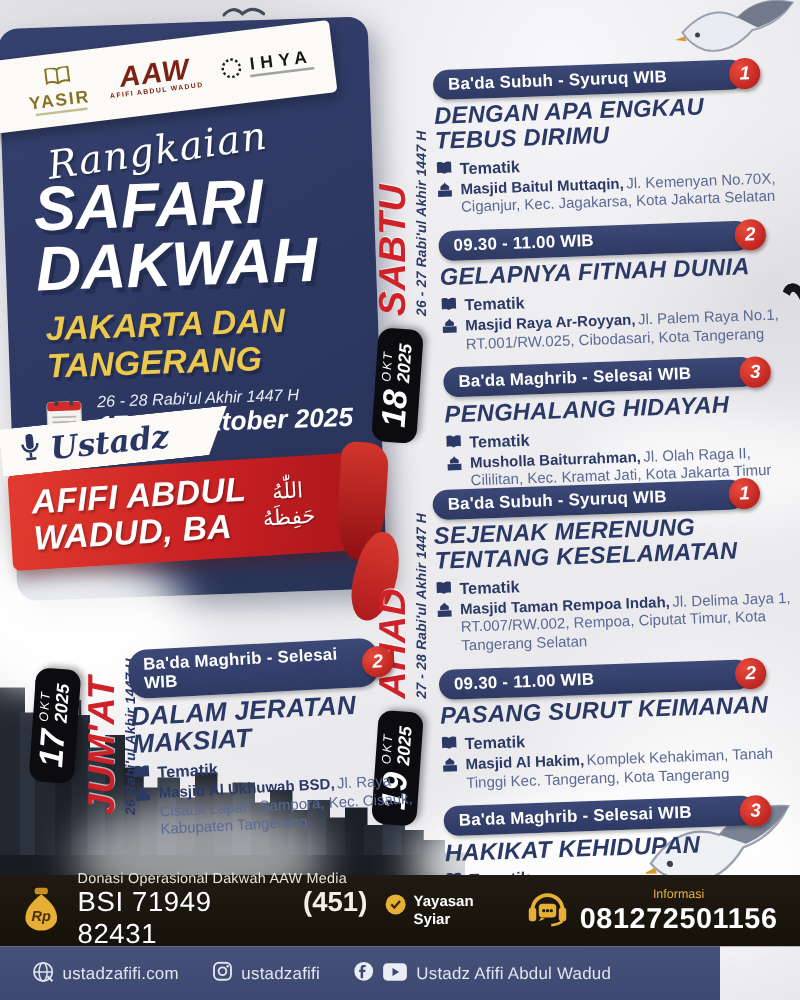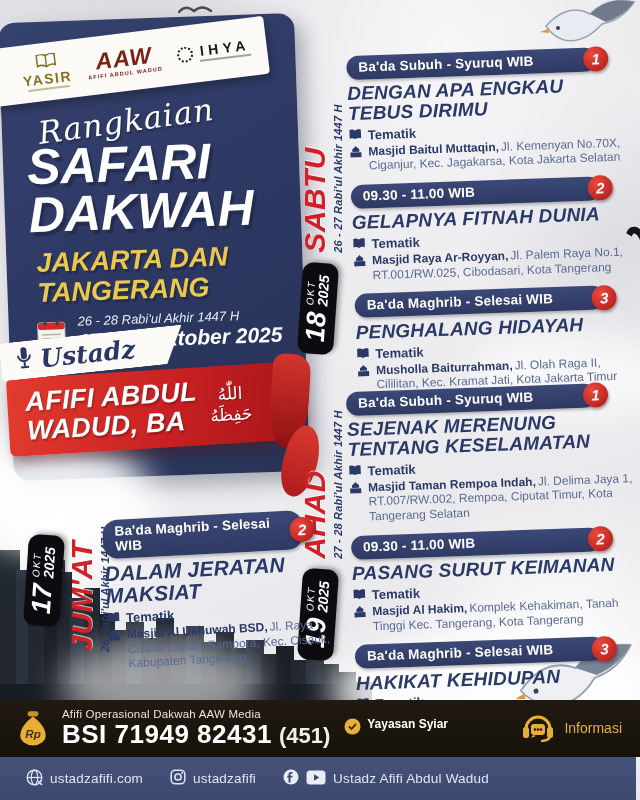--- a/index.html
+++ b/index.html
@@ -130,31 +130,31 @@
     border:7px solid #15151a;border-radius:50%;border-left-color:transparent;
     border-bottom-color:transparent;transform:rotate(-15deg);}
 
   
   .donation{position:absolute;left:0;top:700px;width:640px;height:57px;z-index:6;
     background:linear-gradient(#201a12,#171209);display:flex;align-items:center;
     gap:10px;padding:0 14px;}
   .don-col{display:flex;flex-direction:column;line-height:1.12;}
   .don-label{color:#e9e4d6;font-size:11.5px;letter-spacing:.2px;}
   .don-acct-row{display:flex;align-items:baseline;gap:7px;}
-  .don-acct{color:#fff;font-weight:bold;font-size:26px;letter-spacing:.5px;}
+  .don-acct{color:#fff;font-weight:normal;font-size:22px;letter-spacing:.5px;}
   .don-code{color:#f2efe6;font-size:22px;font-weight:bold;}
   .foundation{display:flex;align-items:flex-start;gap:6px;margin-left:4px;}
   .foundation-name div{color:#fff;font-weight:bold;font-size:12px;line-height:1.15;}
   .info{display:flex;align-items:center;gap:8px;margin-left:auto;padding-right:4px;}
   .info-col{display:flex;flex-direction:column;line-height:1.05;}
-  .info-label{color:#e6af35;font-size:14px;text-align:center;}
+  .info-label{color:#e6af35;font-size:10px;text-align:center;}
   .info-phone{color:#fff;font-weight:bold;font-size:23px;letter-spacing:.5px;}
 
   
-  .footer{position:absolute;left:0;top:757px;width:636px;height:43px;z-index:6;
+  .footer{position:absolute;left:0;top:757px;width:576px;height:43px;z-index:6;
     background:linear-gradient(#46527a,#3c4870);display:flex;align-items:center;
     gap:27px;padding:0 26px;}
   .f-item{display:flex;align-items:center;gap:7px;color:#e1e5f0;font-size:13.5px;letter-spacing:.2px;}
 </style>
 </head>
 <body>
 
 <div class="poster">
 
   <div class="cloud c1"></div>
@@ -515,21 +515,21 @@
 
   <div class="donation">
     <span>
       <svg width="38" height="38" viewBox="0 0 36 36">
         <rect x="13" y="3" width="10" height="5" rx="2" fill="#c9901f"></rect>
         <path d="M18 8 C10 14 6 20 6 26 a12 9.5 0 0 0 24 0 C30 20 26 14 18 8Z" fill="#e6af35"></path>
         <text x="18" y="28" font-size="11" font-weight="bold" font-style="italic" fill="#4a2f08" text-anchor="middle" font-family="Liberation Sans, sans-serif">Rp</text>
       </svg>
     </span>
     <div class="don-col">
-      <span class="don-label">Afifi Operasional Dakwah AAW Media</span>
+      <span class="don-label">Donasi Operasional Dakwah AAW Media</span>
       <span class="don-acct-row">
         <span class="don-acct">BSI 71949 82431</span>
         <span class="don-code">(451)</span>
       </span>
     </div>
     <div class="foundation">
       <span>
         <svg width="17" height="17" viewBox="0 0 17 17">
           <circle cx="8.5" cy="8.5" r="8" fill="#e6af35"></circle>
           <path d="M5 8.5 L7.5 11 L12 5.8" stroke="#3a2a05" stroke-width="1.8" fill="none"></path>
@@ -548,20 +548,21 @@
           <rect x="11" y="13" width="14" height="11" rx="3" fill="#e6af35"></rect>
           <circle cx="15" cy="18.5" r="1.3" fill="#2a1c05"></circle>
           <circle cx="18" cy="18.5" r="1.3" fill="#2a1c05"></circle>
           <circle cx="21" cy="18.5" r="1.3" fill="#2a1c05"></circle>
           <path d="M13 24 l-2 3 l5 -2Z" fill="#e6af35"></path>
           <path d="M30 27 q-4 3 -9 3" fill="none" stroke="#e6af35" stroke-width="2.2"></path>
         </svg>
       </span>
       <div class="info-col">
         <span class="info-label">Informasi</span>
+        <span class="info-phone">081272501156</span>
       </div>
     </div>
   </div>
 
   <div class="footer">
     <div class="f-item">
       <span>
         <svg width="17" height="17" viewBox="0 0 17 17">
           <circle cx="8.5" cy="8.5" r="7.3" fill="none" stroke="#e1e5f0" stroke-width="1.4"></circle>
           <ellipse cx="8.5" cy="8.5" rx="3.2" ry="7.3" fill="none" stroke="#e1e5f0" stroke-width="1.2"></ellipse>

